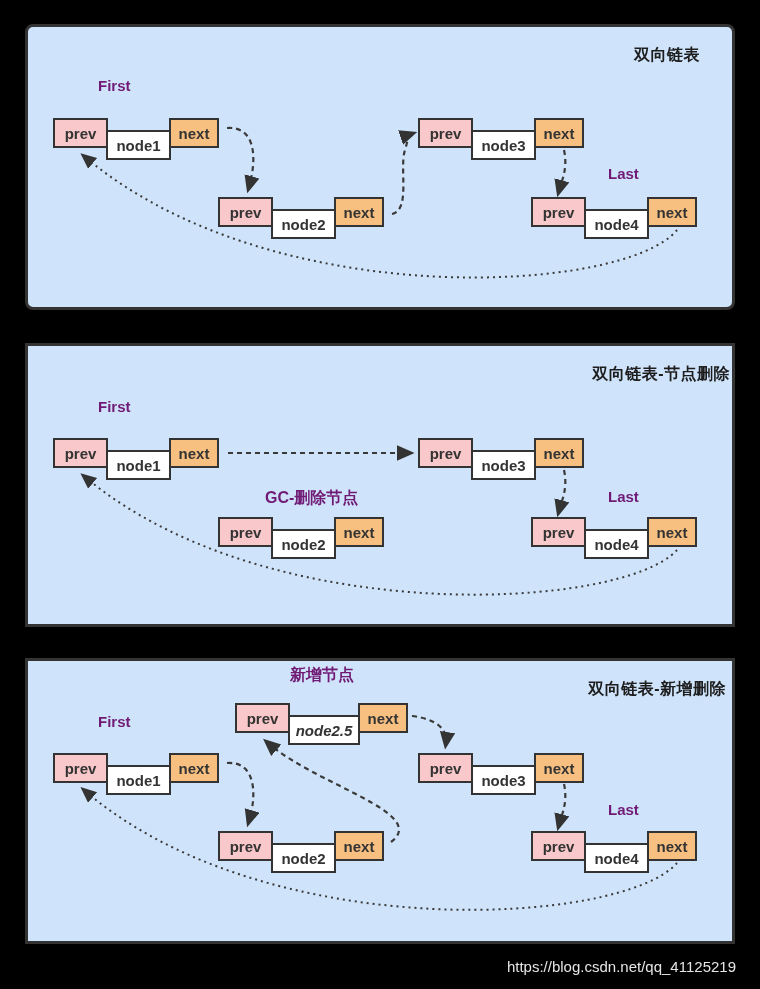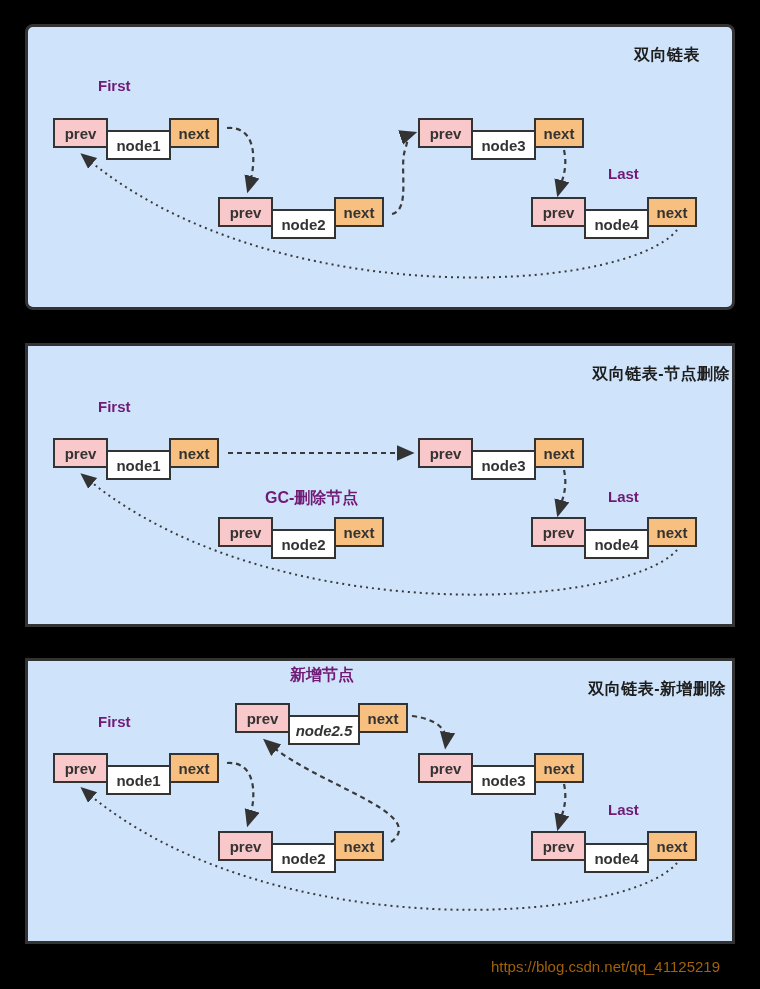--- a/index.html
+++ b/index.html
@@ -64,24 +64,24 @@
     position: absolute;
     left: 0; top: 0;
     width: 710px; height: 286px;
     pointer-events: none;
   }
   .dash { stroke: #3a3a3a; stroke-width: 2.2; fill: none; stroke-dasharray: 5 4; }
   .dot  { stroke: #3a3a3a; stroke-width: 2;   fill: none; stroke-dasharray: 2 4; }
 
   .watermark {
     position: absolute;
-    right: 40px;
+    right: 24px;
     top: 958px;
     font-size: 15px;
-    color: #a16207;
+    color: #e5e5e5;
   }
 </style>
 </head>
 <body>
 
 <div class="panel" id="panel-1">
   <svg class="arrows" viewBox="0 0 710 286">
     <defs>
       <marker id="ah1" markerWidth="9" markerHeight="8" refX="5" refY="3.5" orient="auto">
         <path d="M0,0 L8,3.5 L0,7 z" fill="#333"></path>

